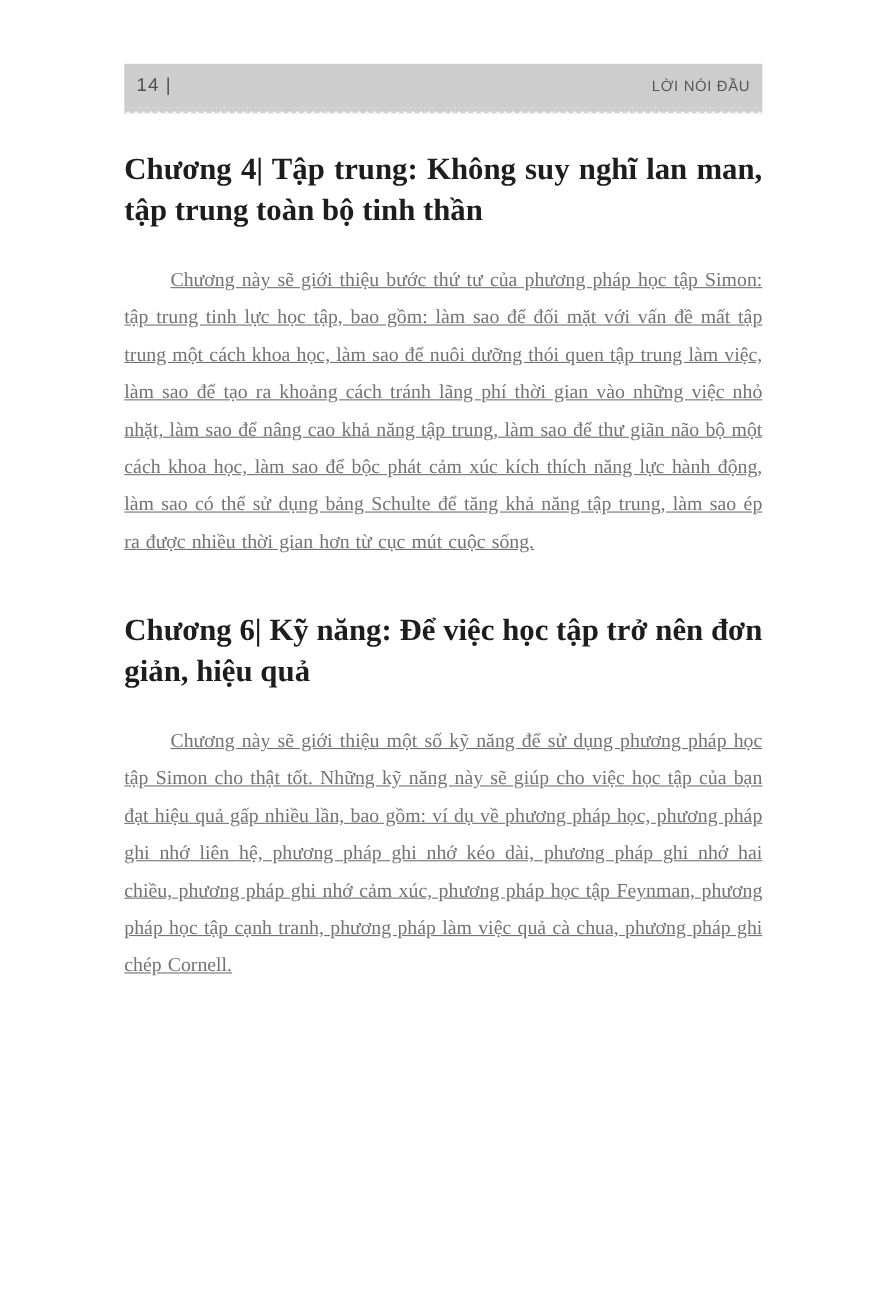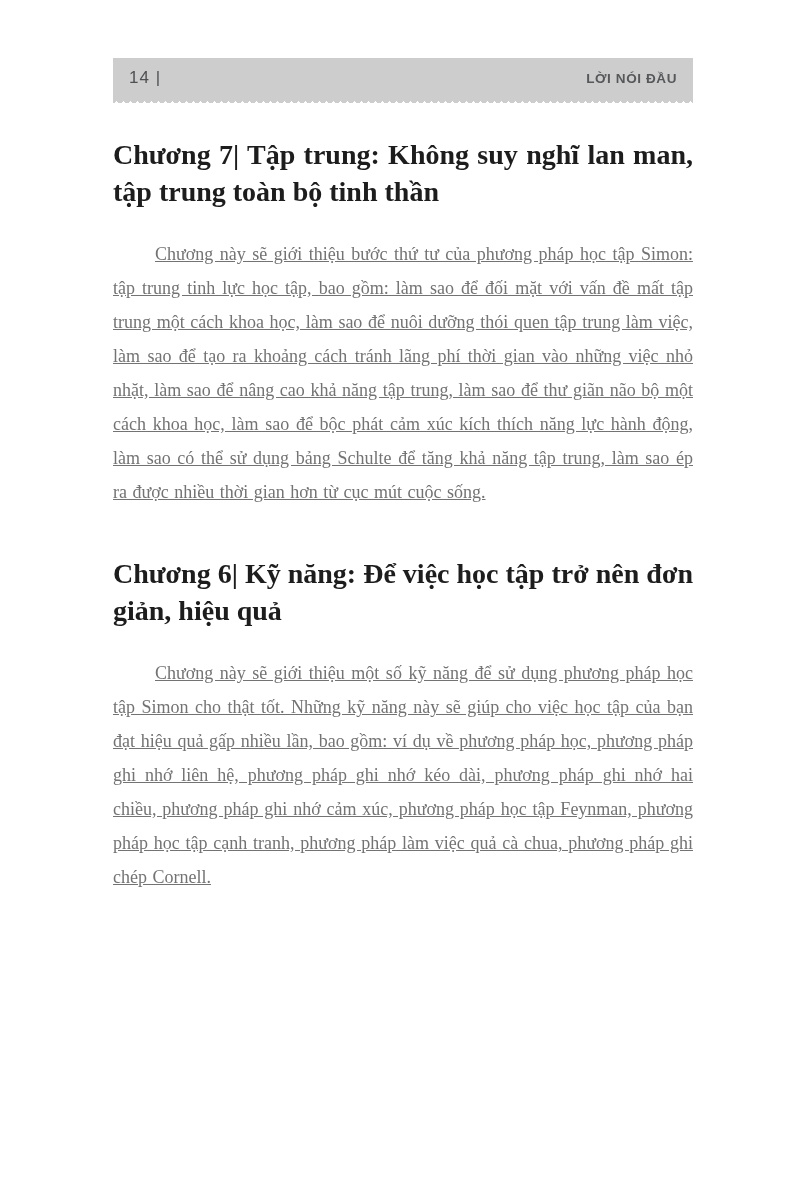--- a/index.html
+++ b/index.html
@@ -20,35 +20,34 @@
     top: 58px;
     width: 580px;
   }
   
   .runhead {
     background: #cdcdcd;
     height: 40px;
     display: flex;
     justify-content: space-between;
     align-items: center;
-    padding: 0 16px;
+    padding: 0 11px;
     box-sizing: border-box;
     font-family: "Liberation Sans", sans-serif;
     color: #57585a;
   }
   .runhead .page-num {
     font-size: 17px;
     letter-spacing: 1px;
     color: #4f5052;
   }
   .runhead .running-title {
     font-size: 13.5px;
     letter-spacing: 0.6px;
     color: #57585a;
-    font-weight: bold;
   }
   
   .zigzag {
     height: 5px;
     background-image:
       linear-gradient(45deg,  transparent 50%, #cdcdcd 50%),
       linear-gradient(315deg, transparent 50%, #cdcdcd 50%);
     background-size: 7px 5px;
     background-repeat: repeat;
   }
@@ -79,21 +78,21 @@
 
 <div class="page">
 
   <div class="runhead">
     <span class="page-num">14 |</span>
     <span class="running-title">LỜI NÓI ĐẦU</span>
   </div>
   <div class="zigzag"></div>
 
   <div class="section">
-    <h2 class="section-heading">Chương 7| Tập trung: Không suy nghĩ lan man, tập trung toàn bộ tinh thần</h2>
+    <h2 class="section-heading">Chương 4| Tập trung: Không suy nghĩ lan man, tập trung toàn bộ tinh thần</h2>
     <p class="section-body">Chương này sẽ giới thiệu bước thứ tư của phương pháp học tập Simon: tập trung tinh lực học tập, bao gồm: làm sao để đối mặt với vấn đề mất tập trung một cách khoa học, làm sao để nuôi dưỡng thói quen tập trung làm việc, làm sao để tạo ra khoảng cách tránh lãng phí thời gian vào những việc nhỏ nhặt, làm sao để nâng cao khả năng tập trung, làm sao để thư giãn não bộ một cách khoa học, làm sao để bộc phát cảm xúc kích thích năng lực hành động, làm sao có thể sử dụng bảng Schulte để tăng khả năng tập trung, làm sao ép ra được nhiều thời gian hơn từ cục mút cuộc sống.</p>
   </div>
 
   <div class="section">
     <h2 class="section-heading">Chương 6| Kỹ năng: Để việc học tập trở nên đơn giản, hiệu quả</h2>
     <p class="section-body">Chương này sẽ giới thiệu một số kỹ năng để sử dụng phương pháp học tập Simon cho thật tốt. Những kỹ năng này sẽ giúp cho việc học tập của bạn đạt hiệu quả gấp nhiều lần, bao gồm: ví dụ về phương pháp học, phương pháp ghi nhớ liên hệ, phương pháp ghi nhớ kéo dài, phương pháp ghi nhớ hai chiều, phương pháp ghi nhớ cảm xúc, phương pháp học tập Feynman, phương pháp học tập cạnh tranh, phương pháp làm việc quả cà chua, phương pháp ghi chép Cornell.</p>
   </div>
 
 </div>
 

